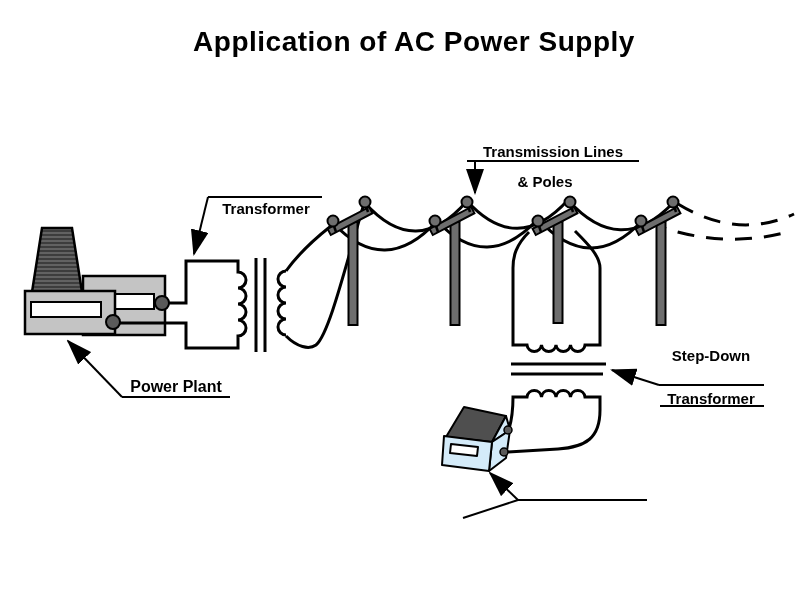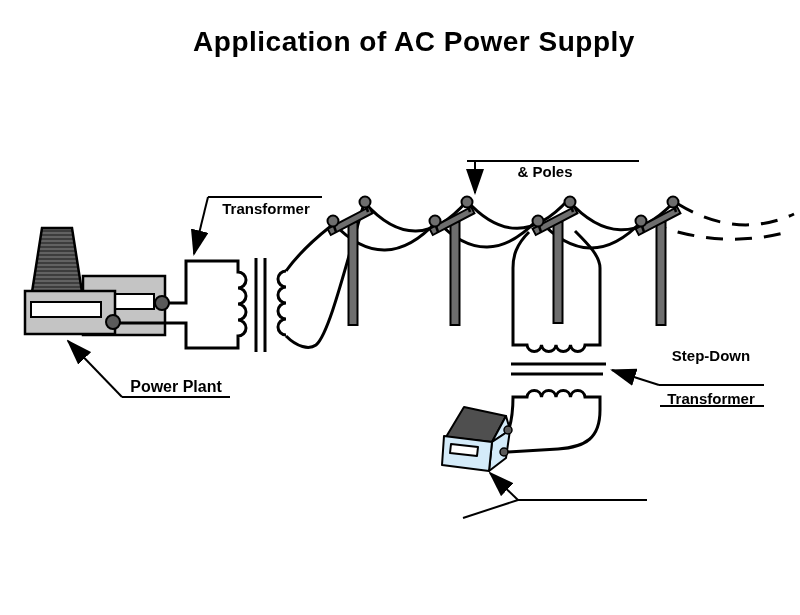--- a/index.html
+++ b/index.html
@@ -130,20 +130,21 @@
       <path d="M647,500 H518"></path>
       <path d="M518,500 L463,518"></path>
       <path d="M518,500 L490,473" marker-end="url(#arrow)"></path>
     </g>
   </svg>
 
   <div id="title">Application of AC Power Supply</div>
 
   <div class="lbl fs15" style="left:191px;top:201px;width:150px;">Transformer</div>
 
-  <div class="lbl fs15" style="left:445px;top:164px;width:200px;">&amp; Poles</div>
+  <div class="lbl fs15" style="left:453px;top:144px;width:200px;">Transmission Lines</div>
+  <div class="lbl fs15" style="left:445px;top:174px;width:200px;">&amp; Poles</div>
 
   <div class="lbl fs16" style="left:101px;top:379px;width:150px;">Power Plant</div>
 
   <div class="lbl fs15" style="left:636px;top:348px;width:150px;">Step-Down</div>
   <div class="lbl fs15" style="left:636px;top:391px;width:150px;">Transformer</div>
 
 </div>
 
 </body></html>

